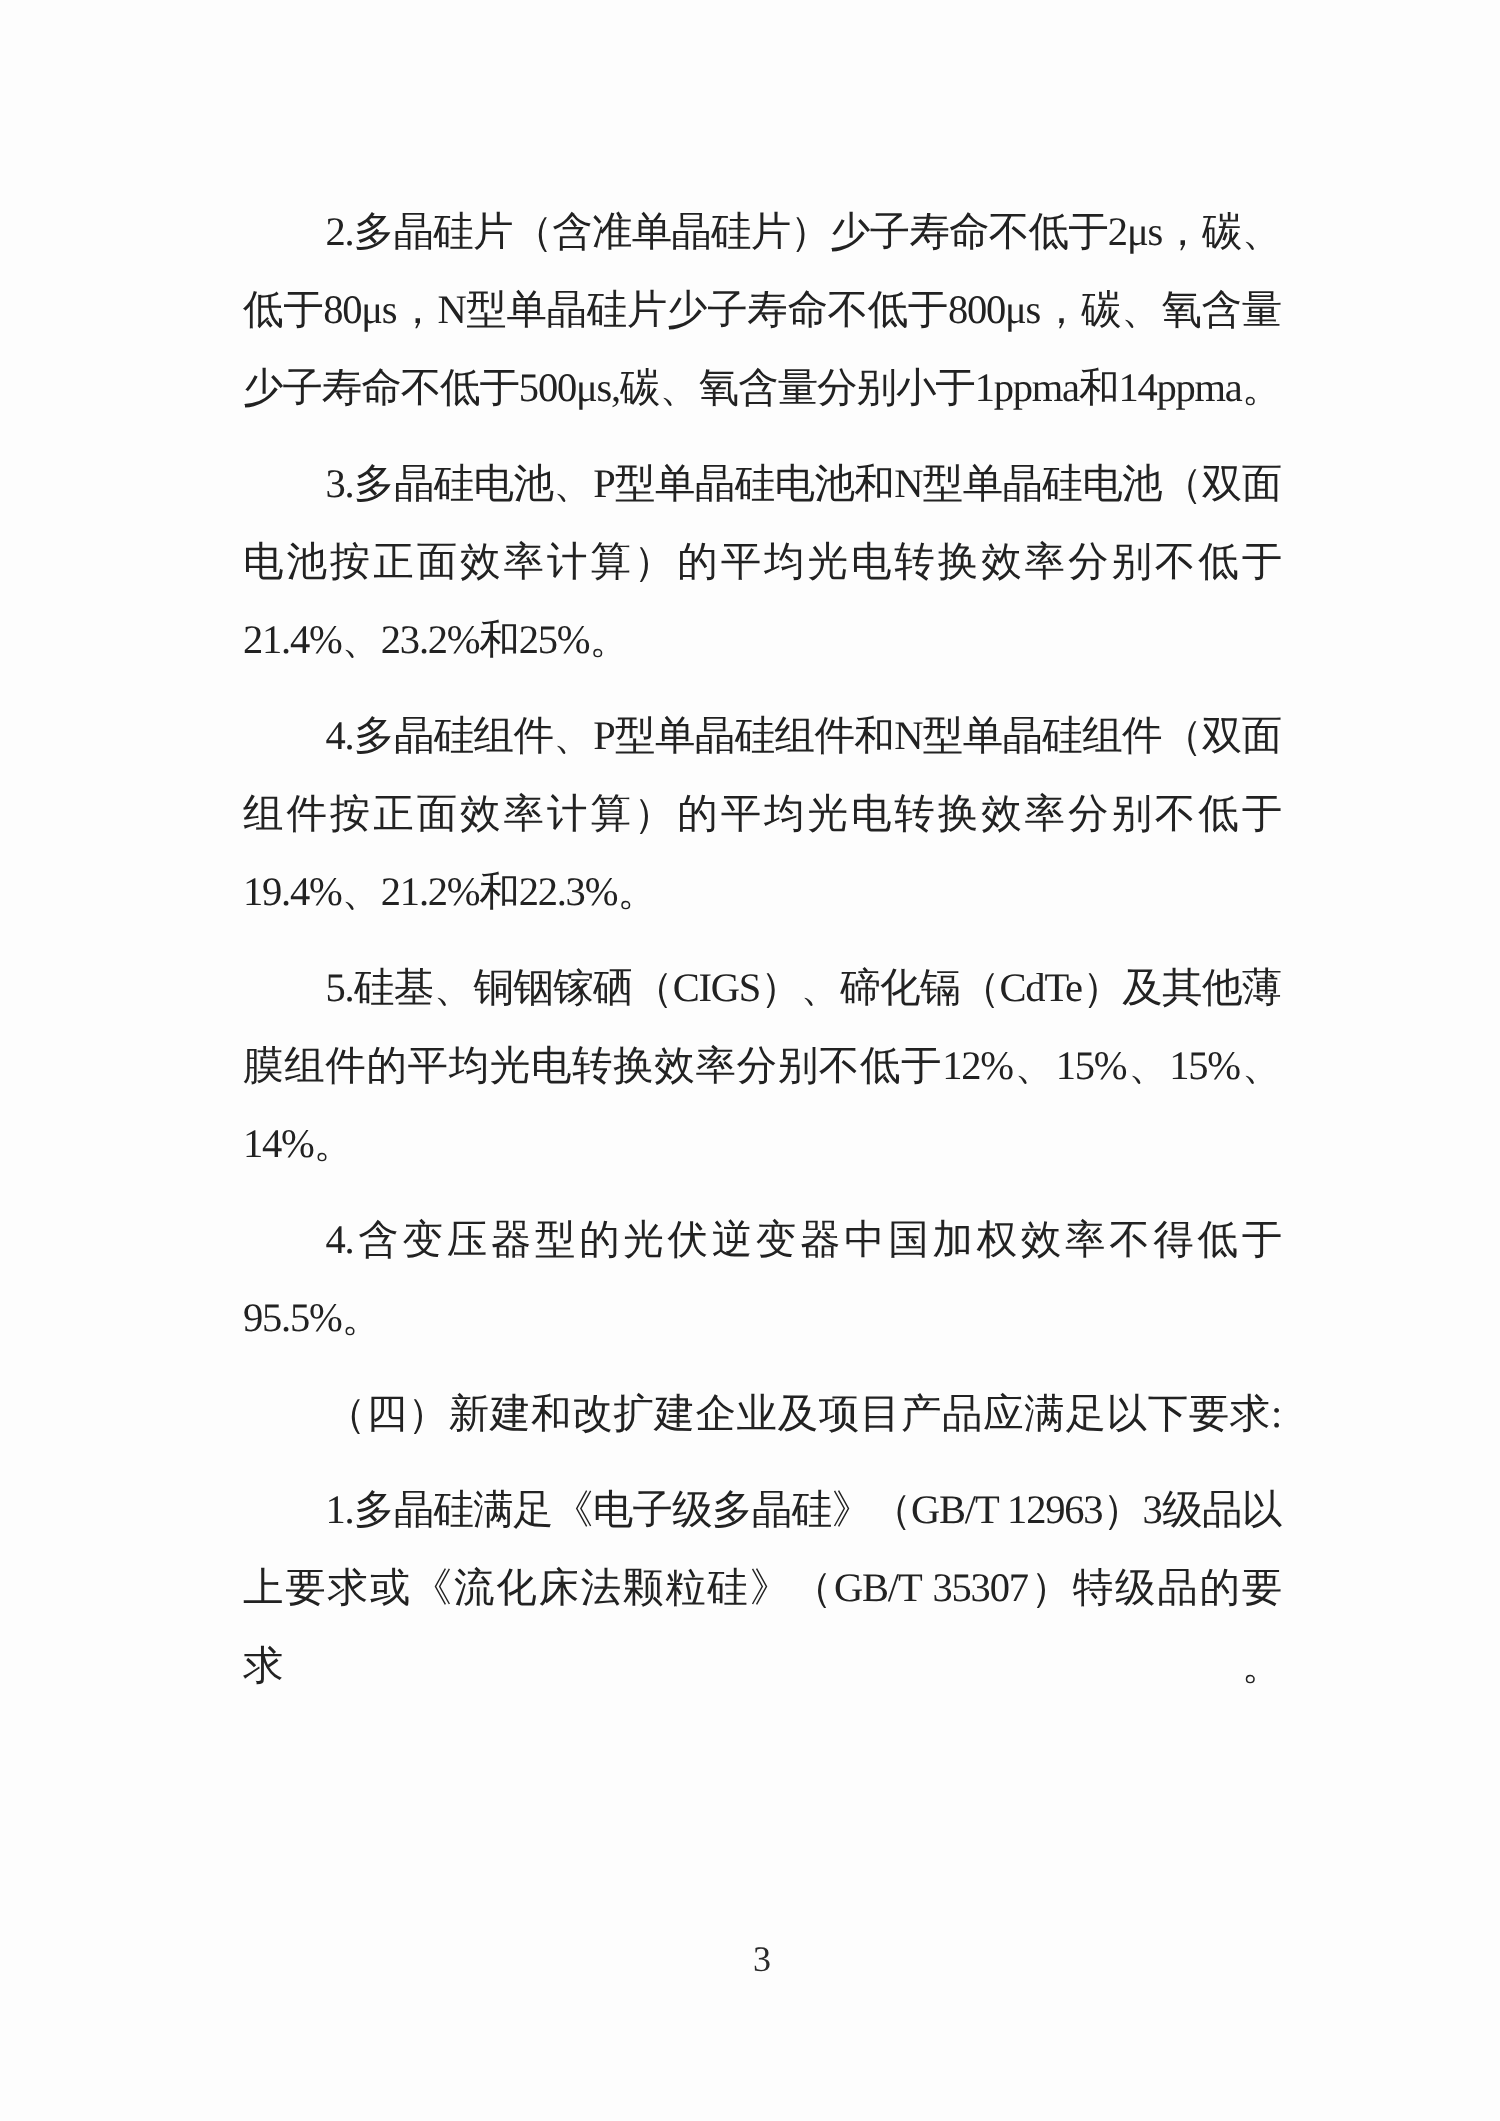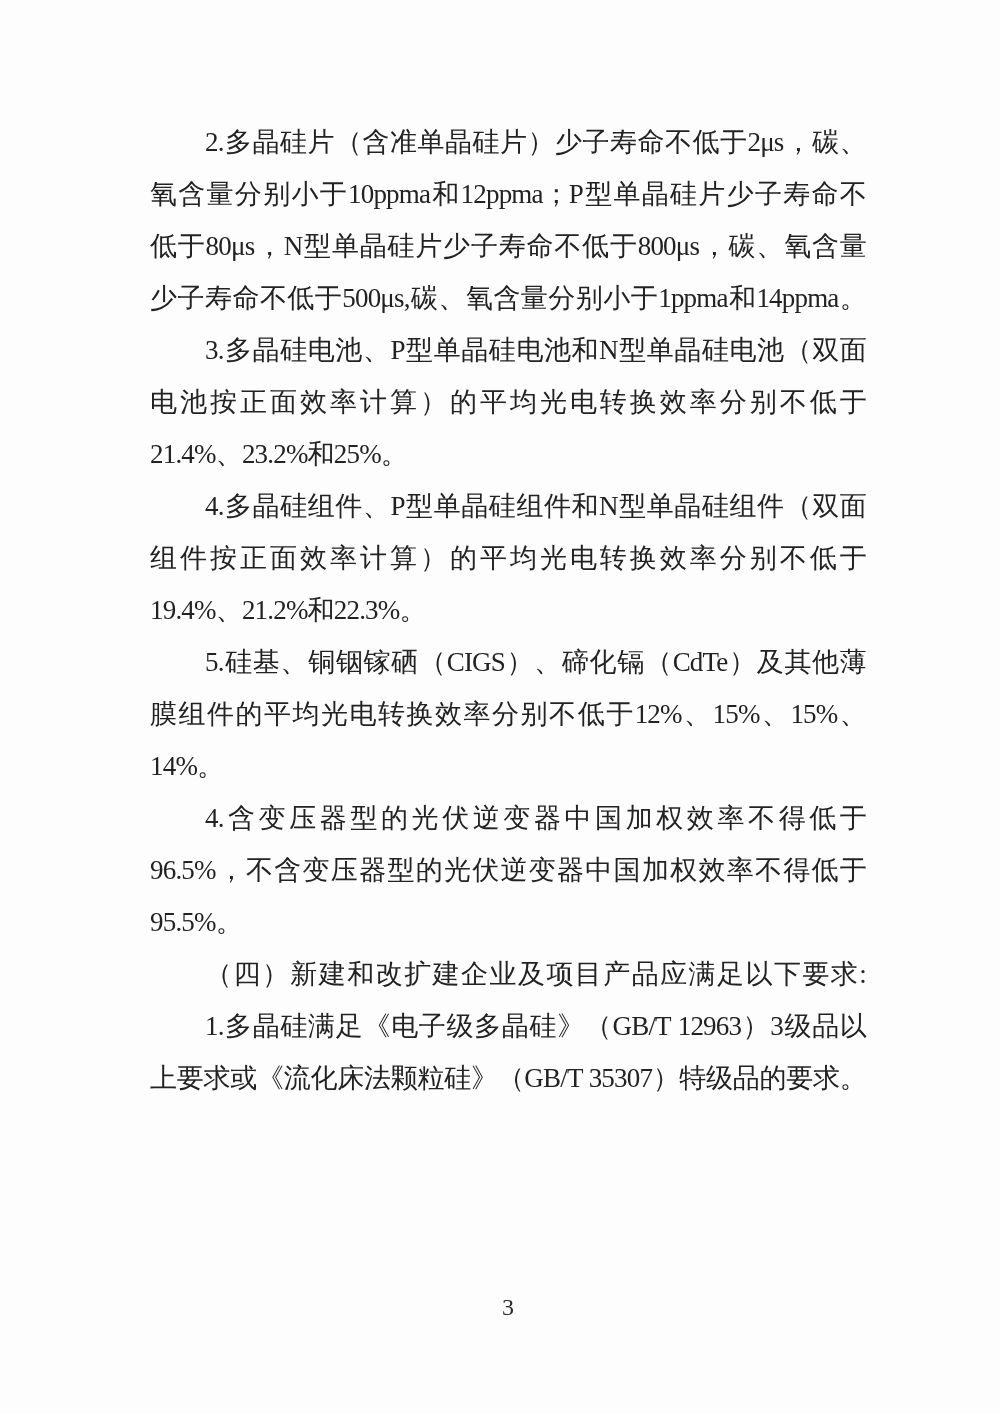--- a/index.html
+++ b/index.html
@@ -17,21 +17,21 @@
     color: #222222;
   }
   .body-text {
     position: absolute;
     left: 150px;
     top: 116px;
     width: 716px;
     font-size: 27px;
     line-height: 52px;
   }
-  .para { margin: 0; padding: 0; }
+  .para { margin: 12px; padding: 0; }
   .line {
     letter-spacing: -0.03em;
     height: 52px;
     overflow: visible;
   }
   .line.just {
     text-align: justify;
     text-align-last: justify;
     text-justify: inter-character;
   }
@@ -53,42 +53,40 @@
     color: #2a2a2a;
   }
 </style>
 </head>
 <body>
 
 <div class="page">
   <div class="body-text">
       <div class="para">
         <div class="line just indent">2.多晶硅片（含准单晶硅片）少子寿命不低于2μs，碳、</div>
-        <div class="line just">氧含量分别小于10ppma和12ppma；P型单晶硅片少子寿命不</div>
         <div class="line just">低于80μs，N型单晶硅片少子寿命不低于800μs，碳、氧含量</div>
         <div class="line just">少子寿命不低于500μs,碳、氧含量分别小于1ppma和14ppma。</div>
       </div>
       <div class="para">
         <div class="line just indent">3.多晶硅电池、P型单晶硅电池和N型单晶硅电池（双面</div>
         <div class="line just">电池按正面效率计算）的平均光电转换效率分别不低于</div>
         <div class="line left">21.4%、23.2%和25%。</div>
       </div>
       <div class="para">
         <div class="line just indent">4.多晶硅组件、P型单晶硅组件和N型单晶硅组件（双面</div>
         <div class="line just">组件按正面效率计算）的平均光电转换效率分别不低于</div>
         <div class="line left">19.4%、21.2%和22.3%。</div>
       </div>
       <div class="para">
         <div class="line just indent">5.硅基、铜铟镓硒（CIGS）、碲化镉（CdTe）及其他薄</div>
         <div class="line just">膜组件的平均光电转换效率分别不低于12%、15%、15%、</div>
         <div class="line left">14%。</div>
       </div>
       <div class="para">
         <div class="line just indent">4.含变压器型的光伏逆变器中国加权效率不得低于</div>
-        <div class="line just">96.5%，不含变压器型的光伏逆变器中国加权效率不得低于</div>
         <div class="line left">95.5%。</div>
       </div>
       <div class="para">
         <div class="line just indent">（四）新建和改扩建企业及项目产品应满足以下要求:</div>
       </div>
       <div class="para">
         <div class="line just indent">1.多晶硅满足《电子级多晶硅》（GB/T 12963）3级品以</div>
         <div class="line just">上要求或《流化床法颗粒硅》（GB/T 35307）特级品的要求。</div>
       </div>
     </div>

